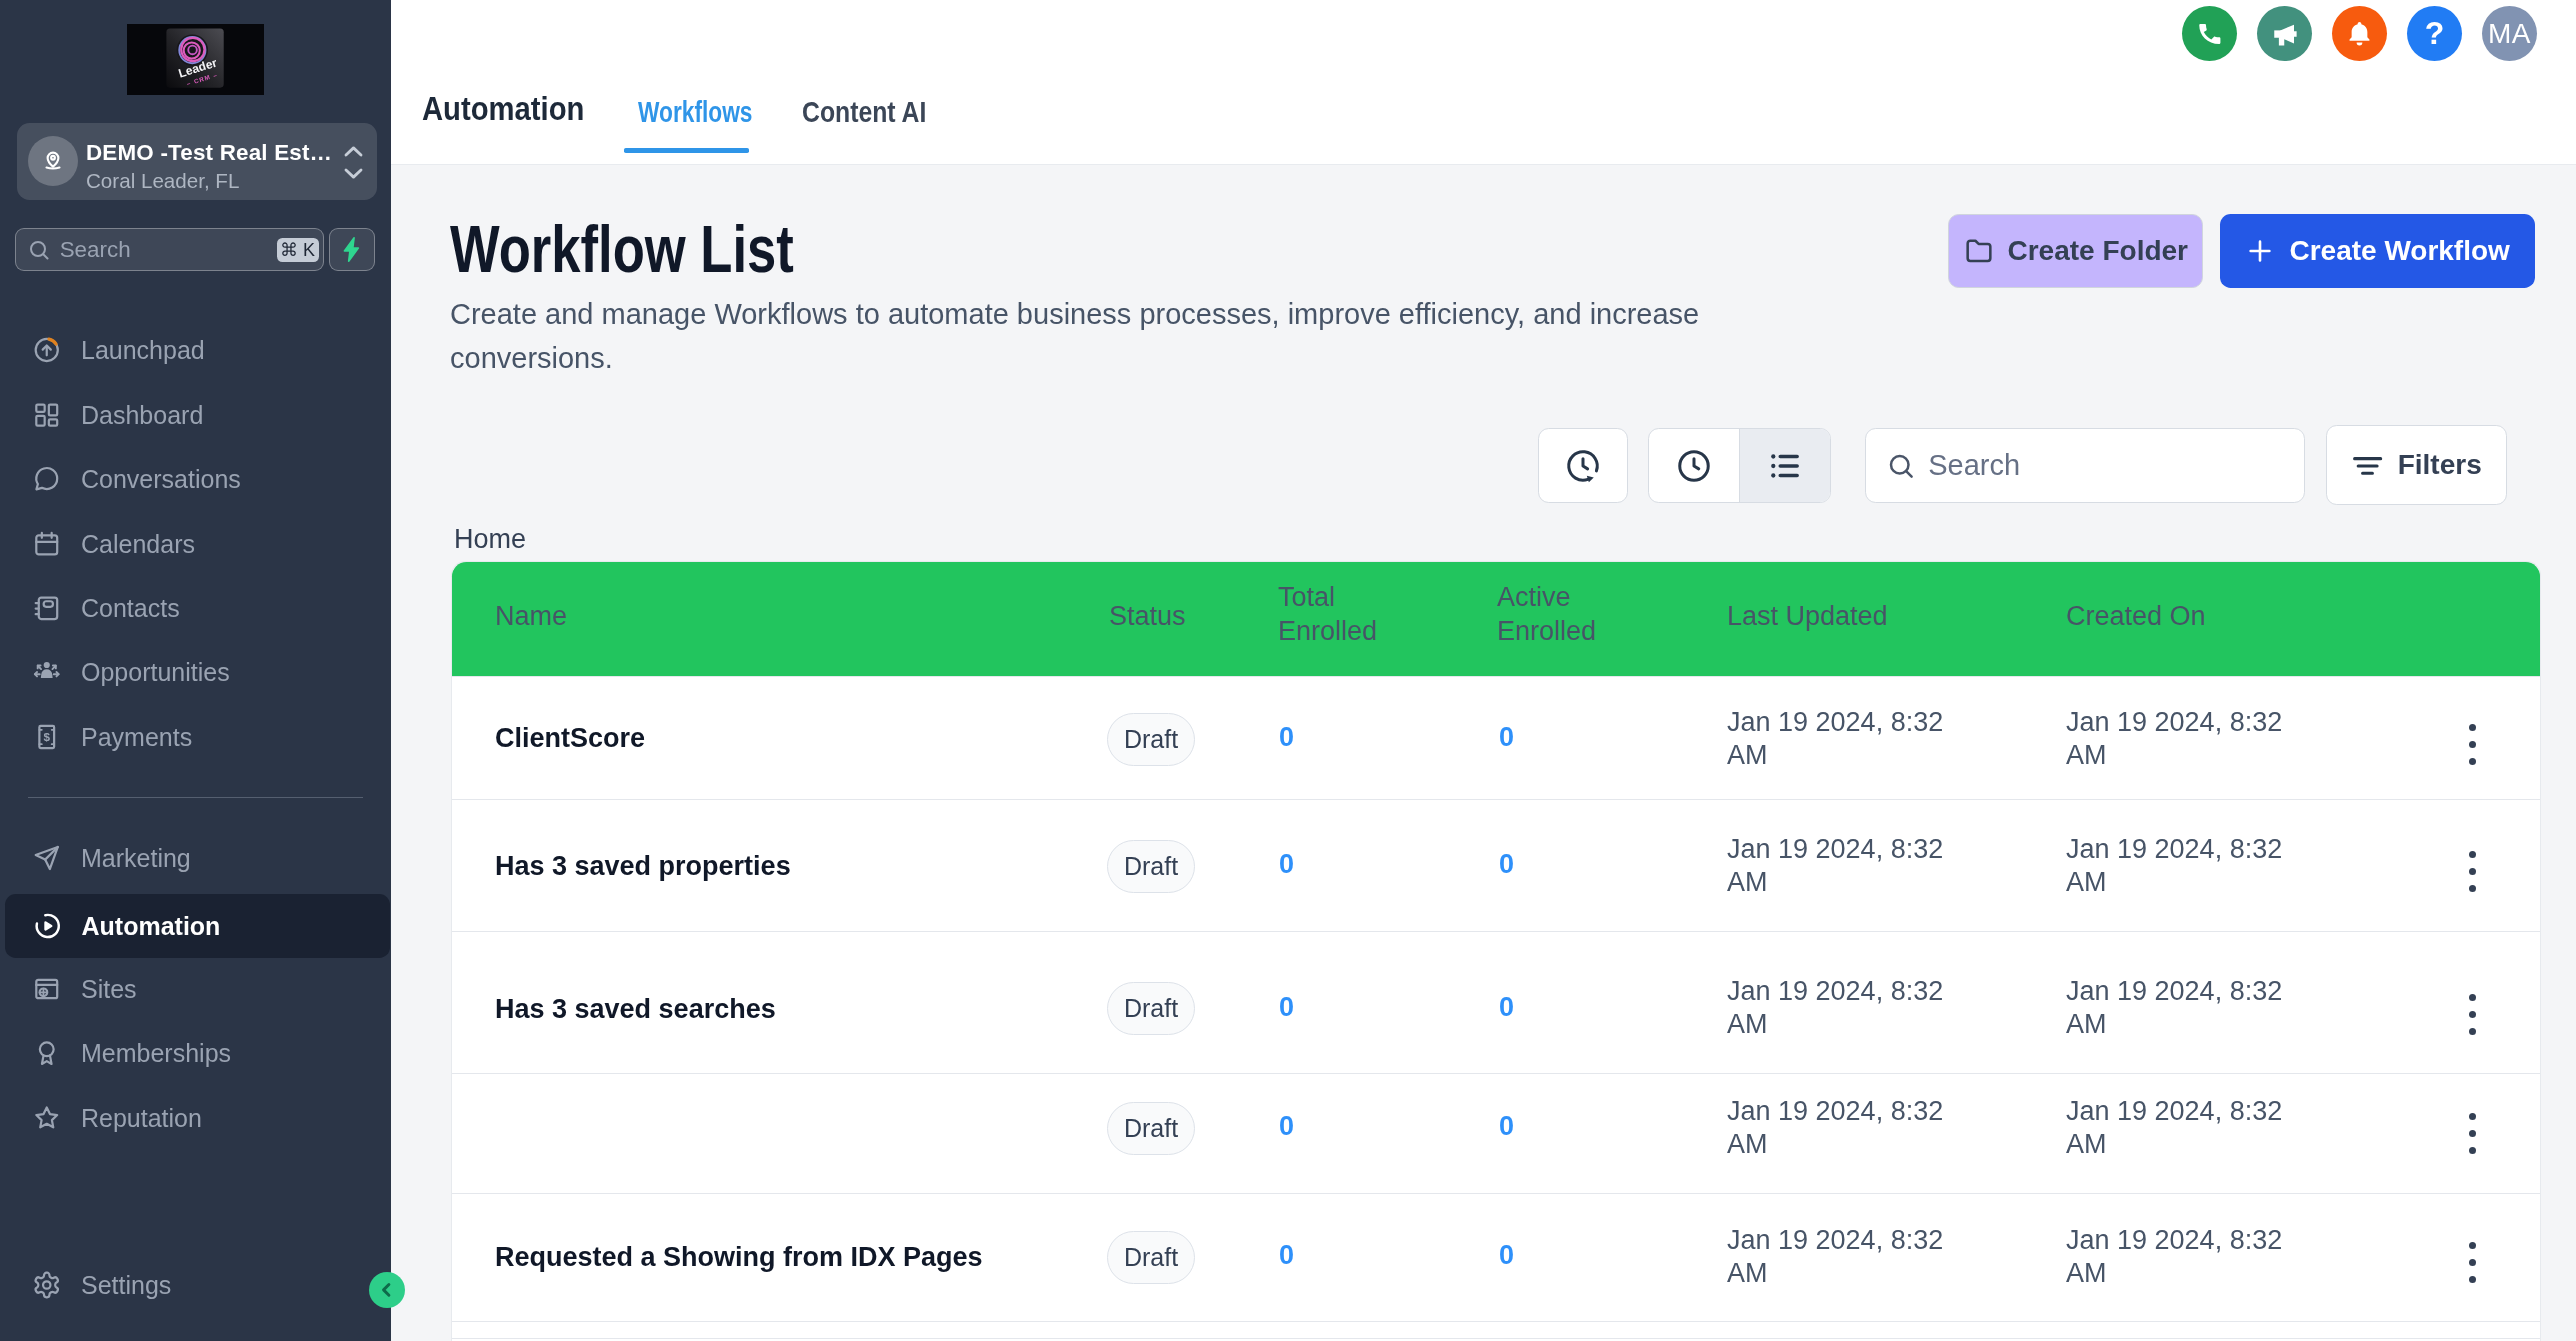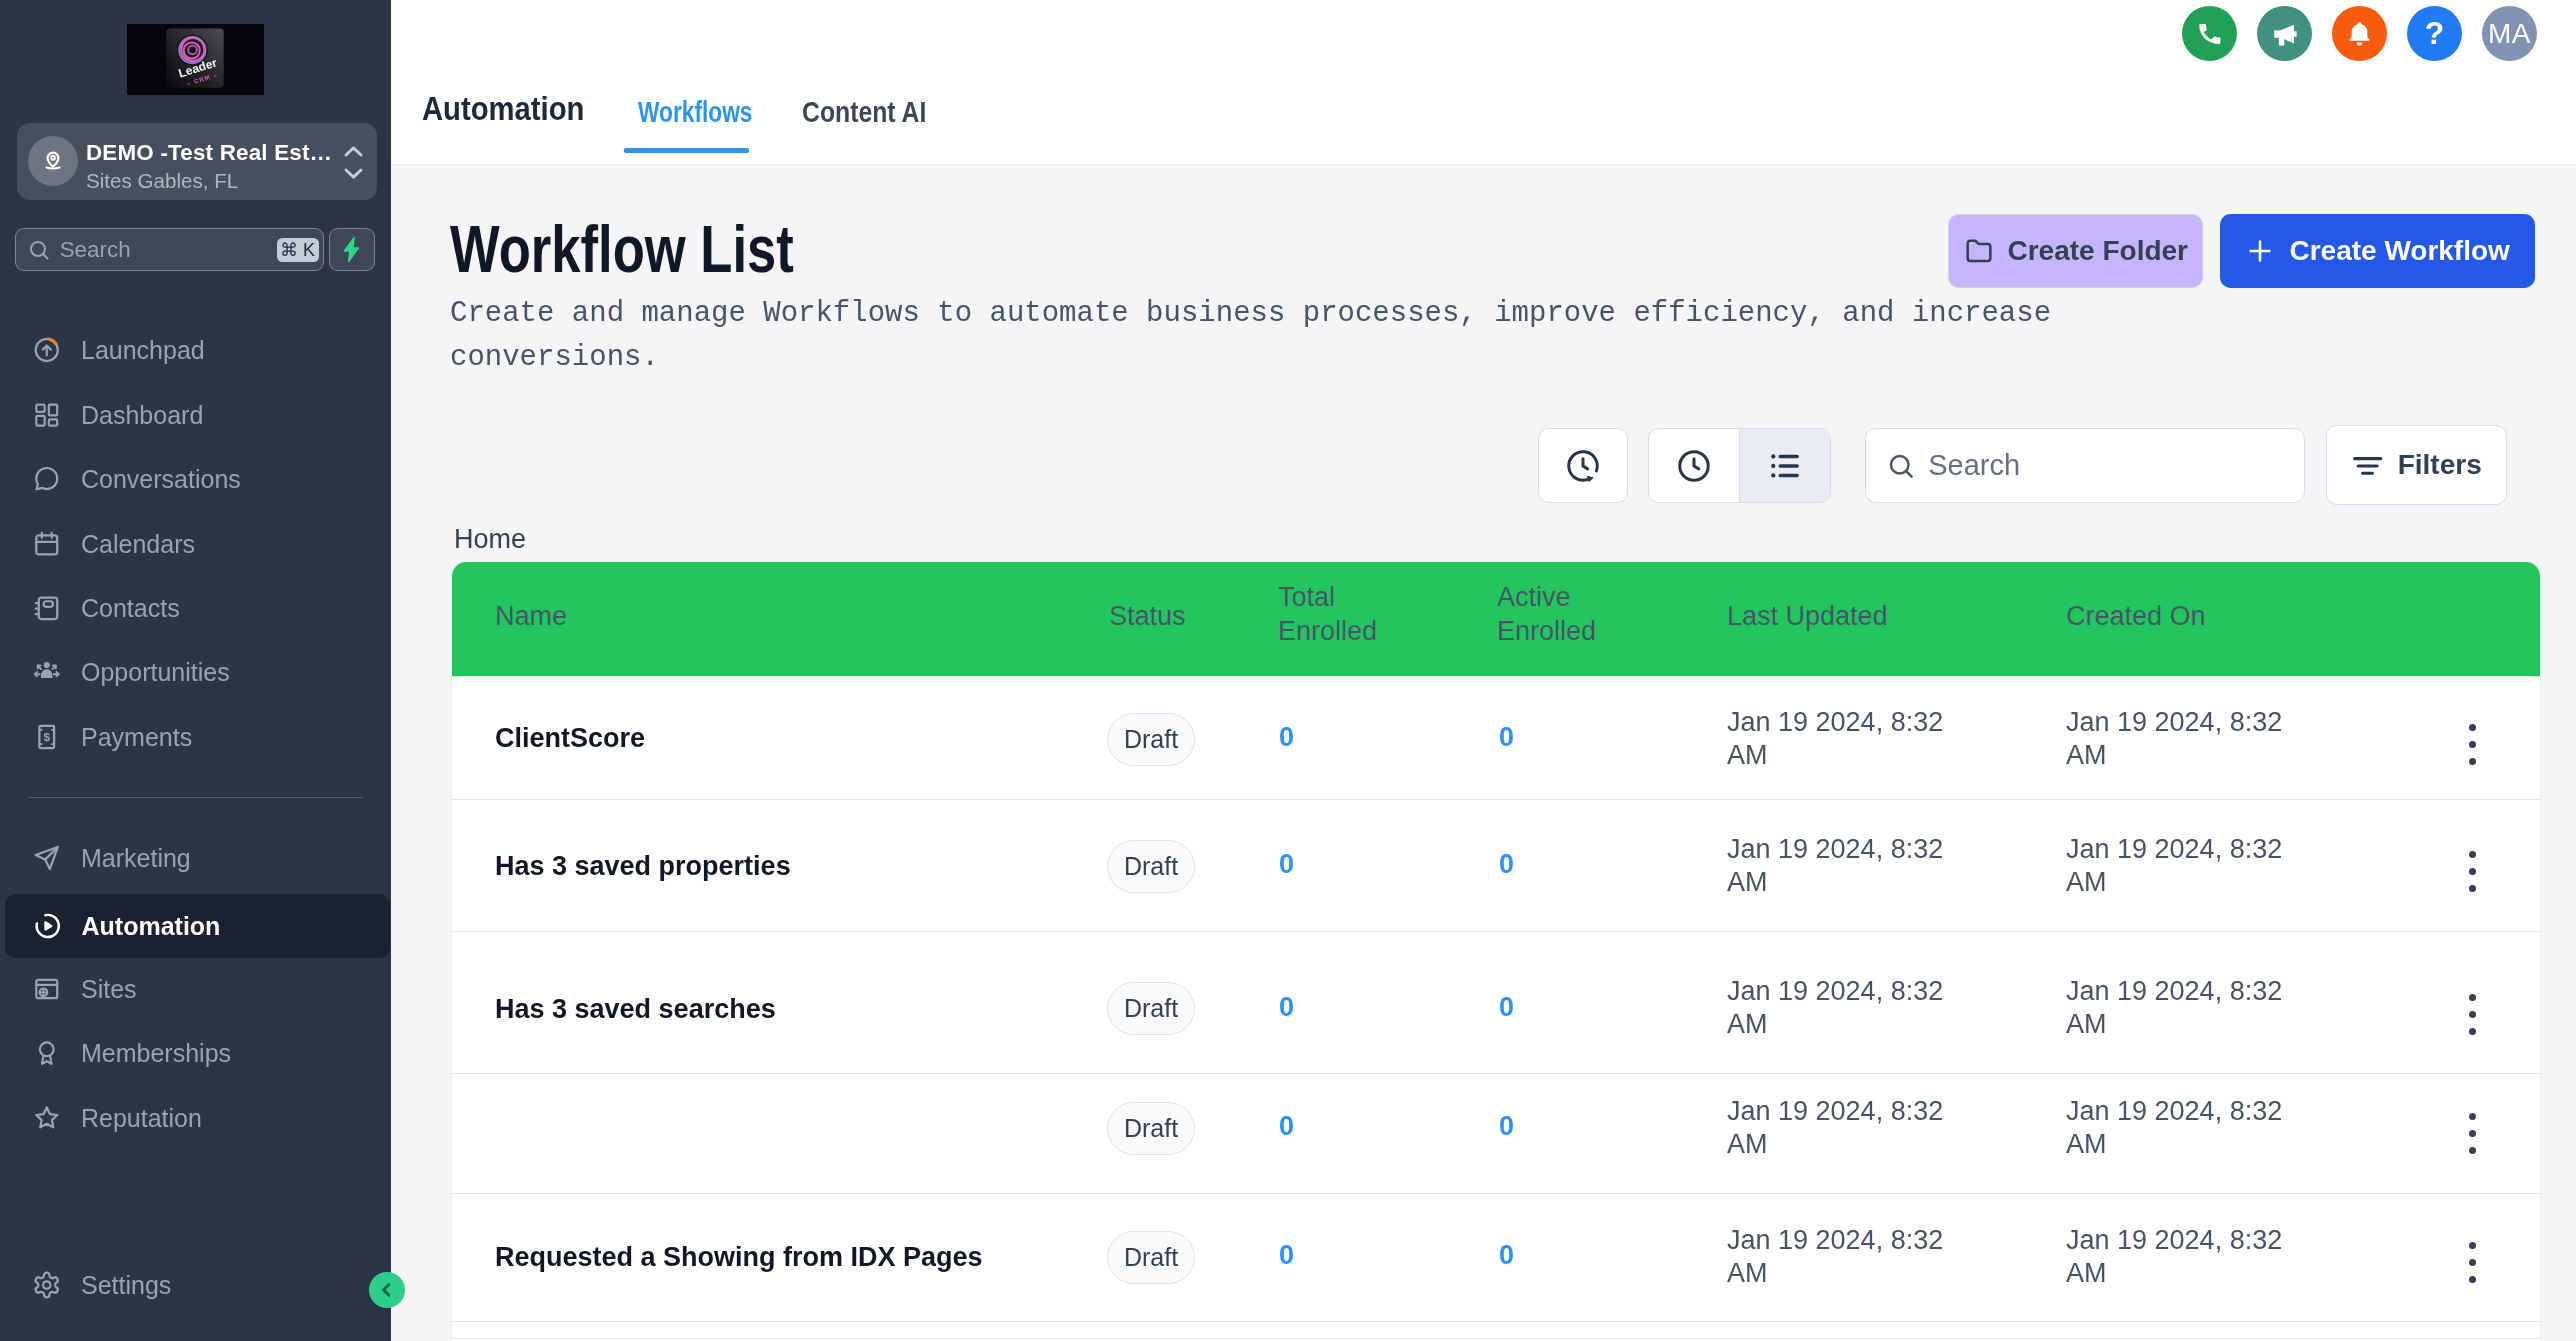--- a/index.html
+++ b/index.html
@@ -27,21 +27,21 @@
 
 #tophdr{position:absolute;left:391px;top:0;width:2185px;height:165px;background:#ffffff;border-bottom:0.9px solid #e8ebef;}
 #h-title{position:absolute;left:31px;top:90px;font-size:33px;font-weight:700;color:#1d2939;transform:scaleX(0.886);transform-origin:0 0;white-space:nowrap;}
 .tab{position:absolute;top:95px;font-size:29.5px;font-weight:700;transform-origin:0 0;white-space:nowrap;}
 #tab1{left:247px;color:#2f95e8;transform:scaleX(0.77);}
 #tab2{left:411px;color:#3b4657;transform:scaleX(0.84);}
 #tabline{position:absolute;left:233px;top:148px;width:125px;height:4.5px;background:#2f95e8;border-radius:1.8px;}
 .circ{position:absolute;top:6.3px;width:55px;height:55px;border-radius:50%;display:flex;align-items:center;justify-content:center;}
 
 #h1{position:absolute;left:450px;top:210px;font-size:67px;font-weight:700;color:#101828;transform:scaleX(0.785);transform-origin:0 0;white-space:nowrap;}
-#subt{position:absolute;left:450px;top:292px;font-size:29px;color:#475467;line-height:44px;font-family:Liberation Mono, monospace;}
+#subt{position:absolute;left:450px;top:292px;font-size:29px;color:#475467;line-height:44px;}
 .btn{position:absolute;top:214px;height:74px;border-radius:10.7px;display:flex;align-items:center;justify-content:center;font-size:28px;font-weight:700;}
 #btn-folder{left:1948px;width:255px;background:#c4b5fd;border:1.3px solid #d0d5dd;color:#344054;}
 #btn-workflow{left:2220px;width:315px;background:#2458e6;color:#ffffff;}
 .tbtn{position:absolute;top:428px;height:75px;border-radius:10.7px;background:#ffffff;border:1.3px solid #d7dce3;}
 #tb1{left:1538px;width:90px;display:flex;align-items:center;justify-content:center;}
 #tbseg{left:1648px;width:183px;display:flex;overflow:hidden;}
 #tbseg .half{flex:1;display:flex;align-items:center;justify-content:center;}
 #tbseg .half+.half{border-left:1.3px solid #d7dce3;background:#e9ecf1;}
 #tbsearch{left:1865px;width:440px;display:flex;align-items:center;}
 #tbsearch .ph{color:#667085;font-size:29px;margin-left:12.5px;}
@@ -87,21 +87,21 @@
   </div>
   <div id="switcher">
     <div id="sw-avatar">
       <svg width="30" height="30" viewBox="0 0 24 24" fill="none" stroke="#ffffff" stroke-width="1.7" stroke-linecap="round" stroke-linejoin="round">
         <path d="M12 16.5s-4.3-3.6-4.3-6.9a4.3 4.3 0 1 1 8.6 0C16.3 12.9 12 16.5 12 16.5z"></path>
         <circle cx="12" cy="9.4" r="1.5"></circle>
         <path d="M6.8 17.2a8.3 3.1 0 0 0 10.4 0"></path>
       </svg>
     </div>
     <div id="sw-title">DEMO -Test Real Est…</div>
-    <div id="sw-sub">Sites Gables, FL</div>
+    <div id="sw-sub">Coral Leader, FL</div>
     <div id="sw-chev">
       <svg width="23" height="41" viewBox="0 0 26 46" fill="none" stroke="#c6cdd7" stroke-width="3.2" stroke-linecap="round" stroke-linejoin="round">
         <path d="M4.5 14.5 13 6.5l8.5 8"></path>
           <path d="M4.5 31.5l8.5 8 8.5-8"></path>
       </svg>
     </div>
   </div>
   <div id="searchbox">
     <svg style="margin-left:10.7px" width="24" height="24" viewBox="0 0 24 24" fill="none" stroke="#9aa3b2" stroke-width="2" stroke-linecap="round">
       <circle cx="11" cy="11" r="7"></circle>

